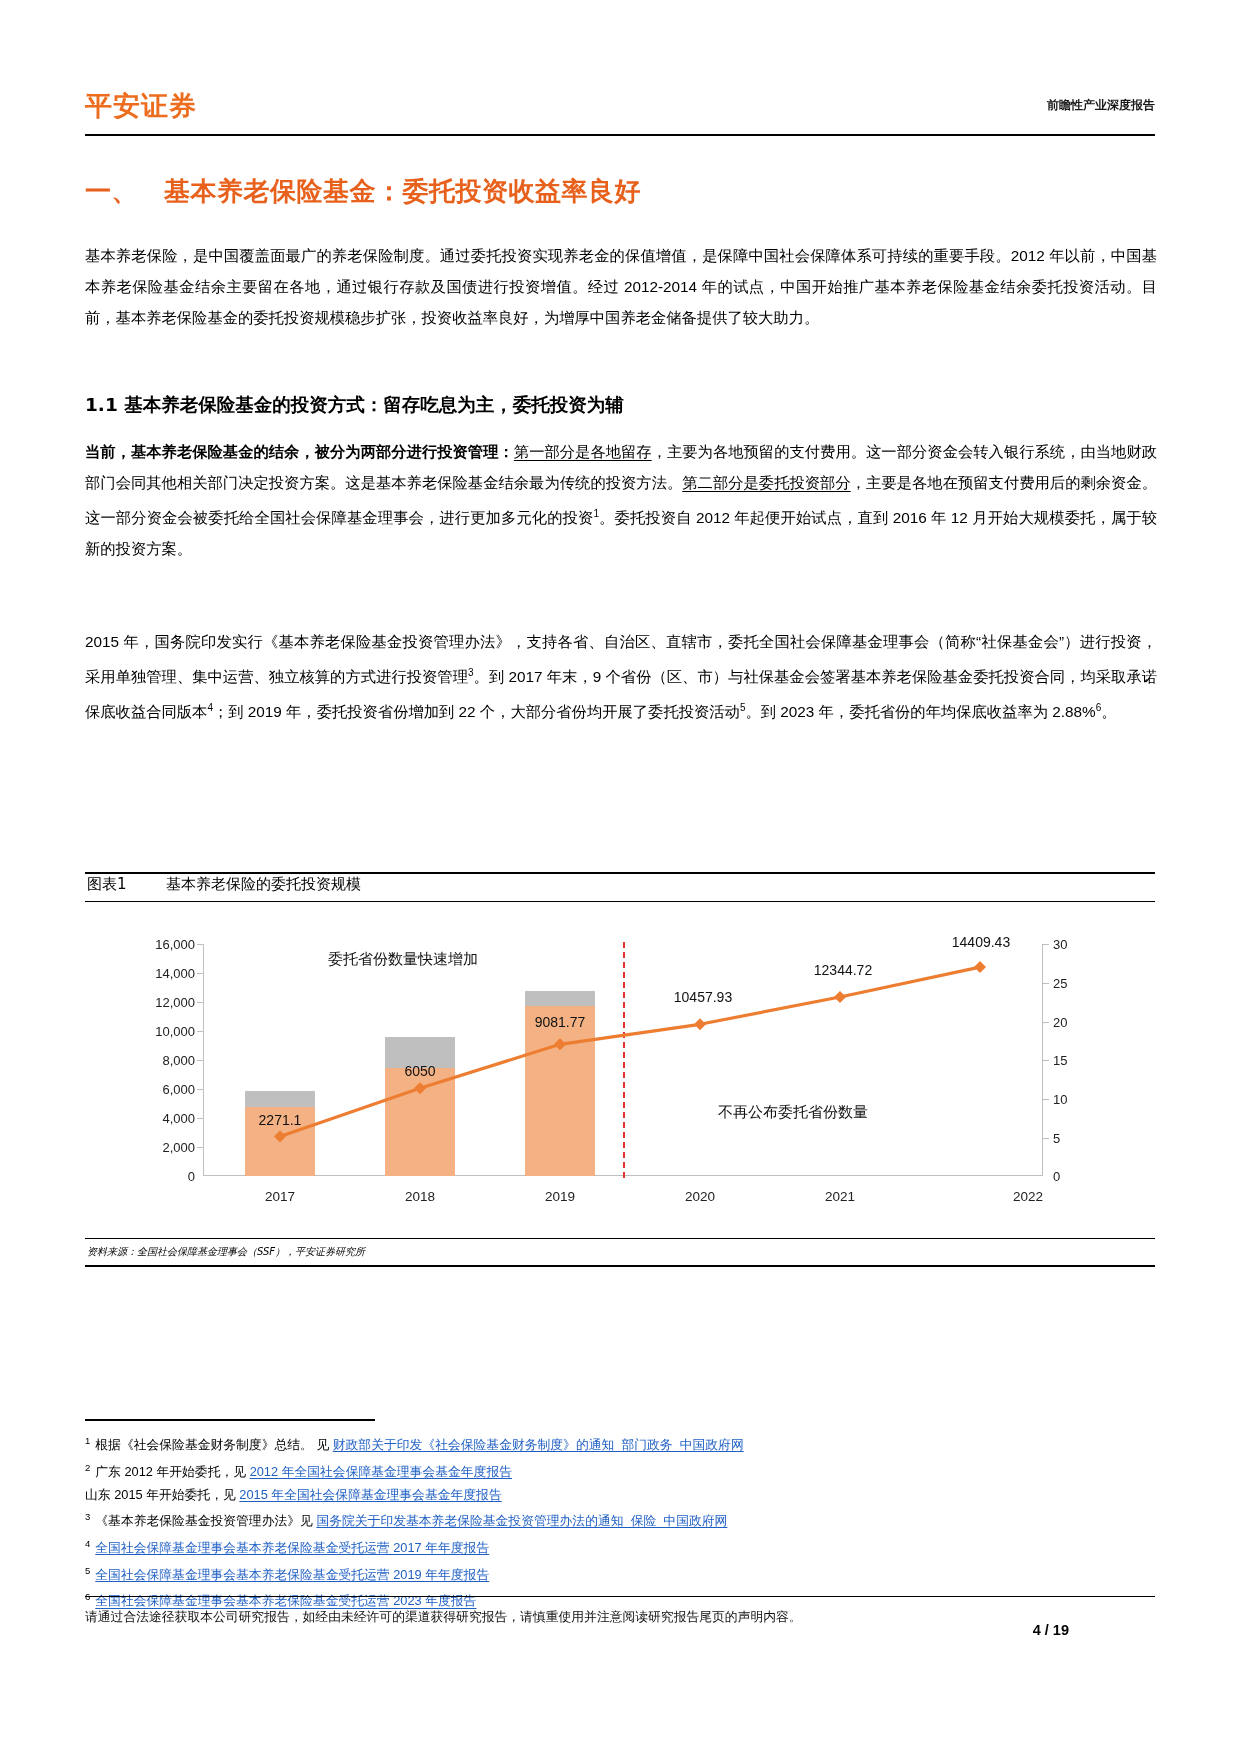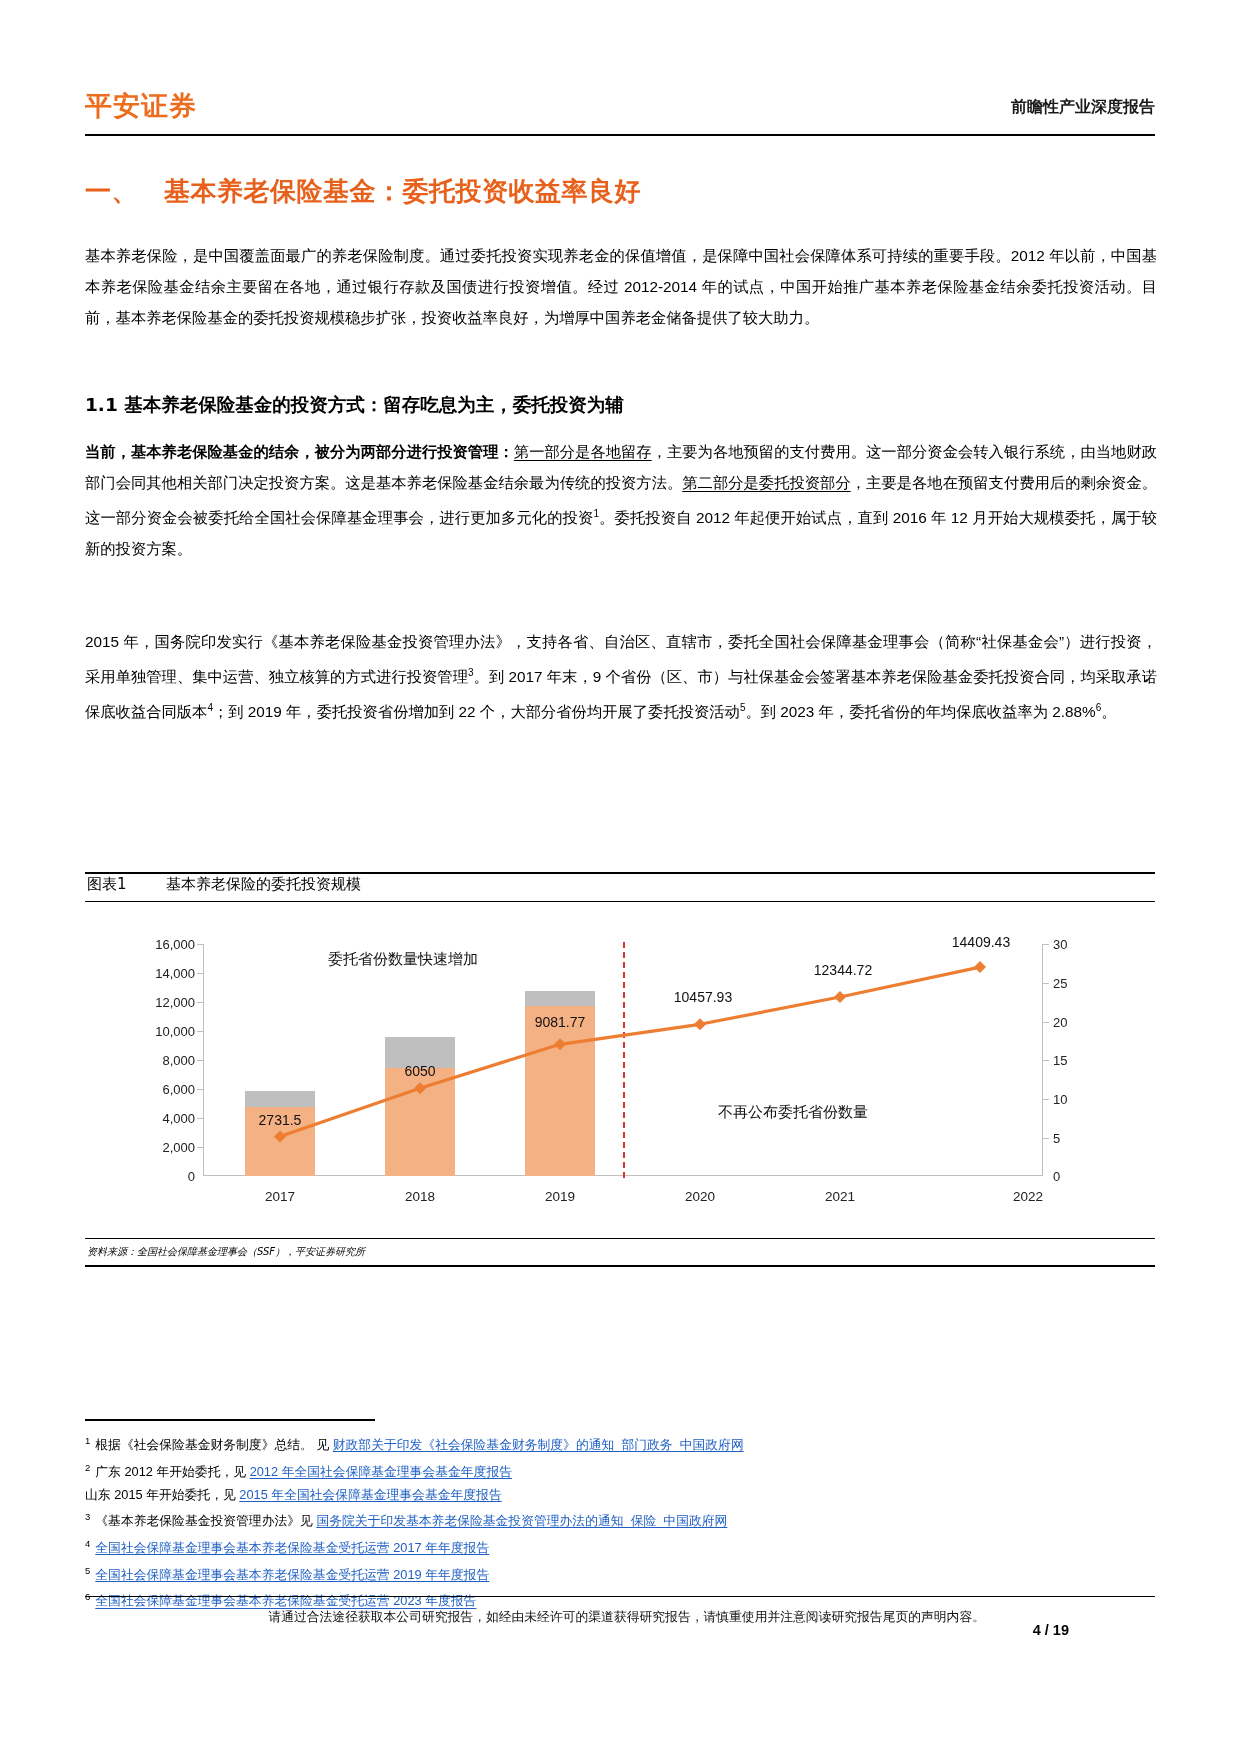--- a/index.html
+++ b/index.html
@@ -17,21 +17,21 @@
   .header{
     position:absolute;left:85px;top:88px;width:1070px;height:48px;
   }
   .brand{
     position:absolute;left:0;top:0;
     font-size:27px;font-weight:bold;color:#ED6D1F;letter-spacing:1px;
     font-family:"DejaVu Sans",sans-serif;
   }
   .header-right{
     position:absolute;right:0;top:9px;
-    font-size:16px;font-weight:bold;color:#1a1a1a;
+    font-size:12px;font-weight:bold;color:#1a1a1a;
   }
   .header-rule{
     position:absolute;left:85px;top:134px;width:1070px;height:2.2px;background:#000;
   }
 
   
   .h1{
     position:absolute;left:85px;top:174px;width:1070px;
     font-size:26px;font-weight:bold;color:#E8611C;
     font-family:"DejaVu Sans",sans-serif;
@@ -133,21 +133,21 @@
   .fn{
     font-size:12.8px;line-height:22.5px;color:#000;white-space:nowrap;
   }
   .fn sup{font-size:9.5px;margin-right:5px;}
   .link{color:#1F5FC4;text-decoration:underline;text-underline-offset:2px;}
 
   
   .foot-rule{position:absolute;left:85px;top:1596px;width:1070px;height:1.2px;background:#000;}
   .foot-text{
     position:absolute;left:85px;top:1606px;width:900px;
-    font-size:12.8px;line-height:22px;color:#111;text-align:right;
+    font-size:12.8px;line-height:22px;color:#111;
   }
   .pageno{
     position:absolute;right:85px;top:1622px;
     font-size:14.5px;font-weight:bold;color:#000;
   }
 </style>
 </head>
 <body>
 
 <div class="page">
@@ -251,21 +251,21 @@
           <g fill="#ED7D31">
             <polygon points="77,186.4 83,192.4 77,198.4 71,192.4"></polygon>
             <polygon points="217,138.3 223,144.3 217,150.3 211,144.3"></polygon>
             <polygon points="357,94.3 363,100.3 357,106.3 351,100.3"></polygon>
             <polygon points="497,74.3 503,80.3 497,86.3 491,80.3"></polygon>
             <polygon points="637,47.0 643,53.0 637,59.0 631,53.0"></polygon>
             <polygon points="777,17.1 783,23.1 777,29.1 771,23.1"></polygon>
           </g>
         </svg>
 
-        <div class="dlabel" style="left:77px;top:176px;">2731.5</div>
+        <div class="dlabel" style="left:77px;top:176px;">2271.1</div>
         <div class="dlabel" style="left:217px;top:127px;">6050</div>
         <div class="dlabel" style="left:357px;top:78px;">9081.77</div>
         <div class="dlabel" style="left:500px;top:53px;">10457.93</div>
         <div class="dlabel" style="left:640px;top:26px;">12344.72</div>
         <div class="dlabel" style="left:778px;top:-2px;">14409.43</div>
 
         <div class="annot" style="left:200px;top:15px;">委托省份数量快速增加</div>
         <div class="annot" style="left:590px;top:168px;">不再公布委托省份数量</div>
 
         <div class="xlab" style="left:77px;">2017</div>

